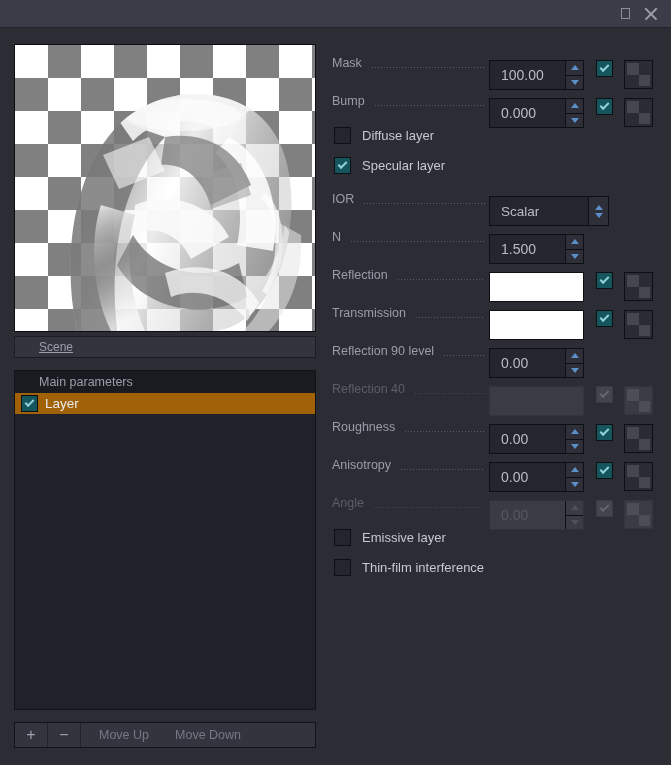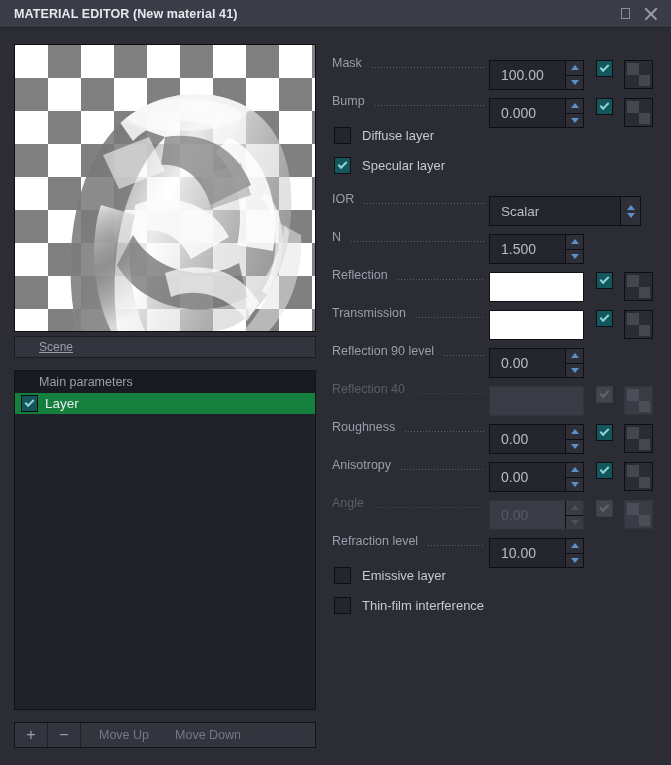--- a/index.html
+++ b/index.html
@@ -143,21 +143,21 @@
     flex: 1;
     overflow: hidden;
   }
   .layer-row {
     height: 21px;
     display: flex;
     align-items: center;
     padding-left: 6px;
     box-sizing: border-box;
   }
-  .layer-row.selected { background: #15803d; }
+  .layer-row.selected { background: #a16207; }
   .layer-row-label {
     margin-left: 7px;
     color: #e9eaf0;
     font-size: 13.5px;
   }
 
   .layer-toolbar {
     position: absolute;
     left: 14px;
     top: 722px;
@@ -294,21 +294,21 @@
   .colorfield {
     width: 95px;
     height: 30px;
     box-sizing: border-box;
     background: #ffffff;
     border: 1px solid #0e0f14;
   }
 
   
   .combo {
-    width: 152px;
+    width: 120px;
     height: 30px;
     box-sizing: border-box;
     background: #25262d;
     border: 1px solid #0e0f14;
     display: flex;
     align-items: stretch;
   }
   .combo-value {
     flex: 1;
     display: flex;
@@ -395,21 +395,20 @@
     font-size: 13px;
     font-weight: normal;
   }
 </style>
 </head>
 <body>
 
 <div id="app">
 
   <div class="titlebar">
-    <div class="titlebar-text">MATERIAL EDITOR (New material 41)</div>
     <div class="titlebar-buttons">
       <div class="tb-btn">
         <div class="maximize-glyph"></div>
       </div>
       <div class="tb-btn">
         <div class="close-glyph"></div>
       </div>
     </div>
   </div>
 
@@ -728,37 +727,20 @@
           </div>
           <div class="swatch-gap"></div>
           <div class="swatch dim">
             <i></i>
             <i></i>
             <i></i>
             <i></i>
           </div>
         </div>
       </div>
-      <div class="prow">
-        <div class="prow-label">Refraction level</div>
-        <div class="leader"></div>
-        <div class="ctrl-zone">
-          <div class="numfield">
-            <div class="numfield-value">10.00</div>
-            <div class="spinner">
-              <div class="spin-up">
-                <div class="arrow-up"></div>
-              </div>
-              <div class="spin-dn">
-                <div class="arrow-dn"></div>
-              </div>
-            </div>
-          </div>
-        </div>
-      </div>
       <div class="togglerow">
         <div class="cbox"></div>
         <div class="toggle-label">Emissive layer</div>
       </div>
       <div class="togglerow">
         <div class="cbox"></div>
         <div class="toggle-label">Thin-film interference</div>
       </div>
     </div>
 

